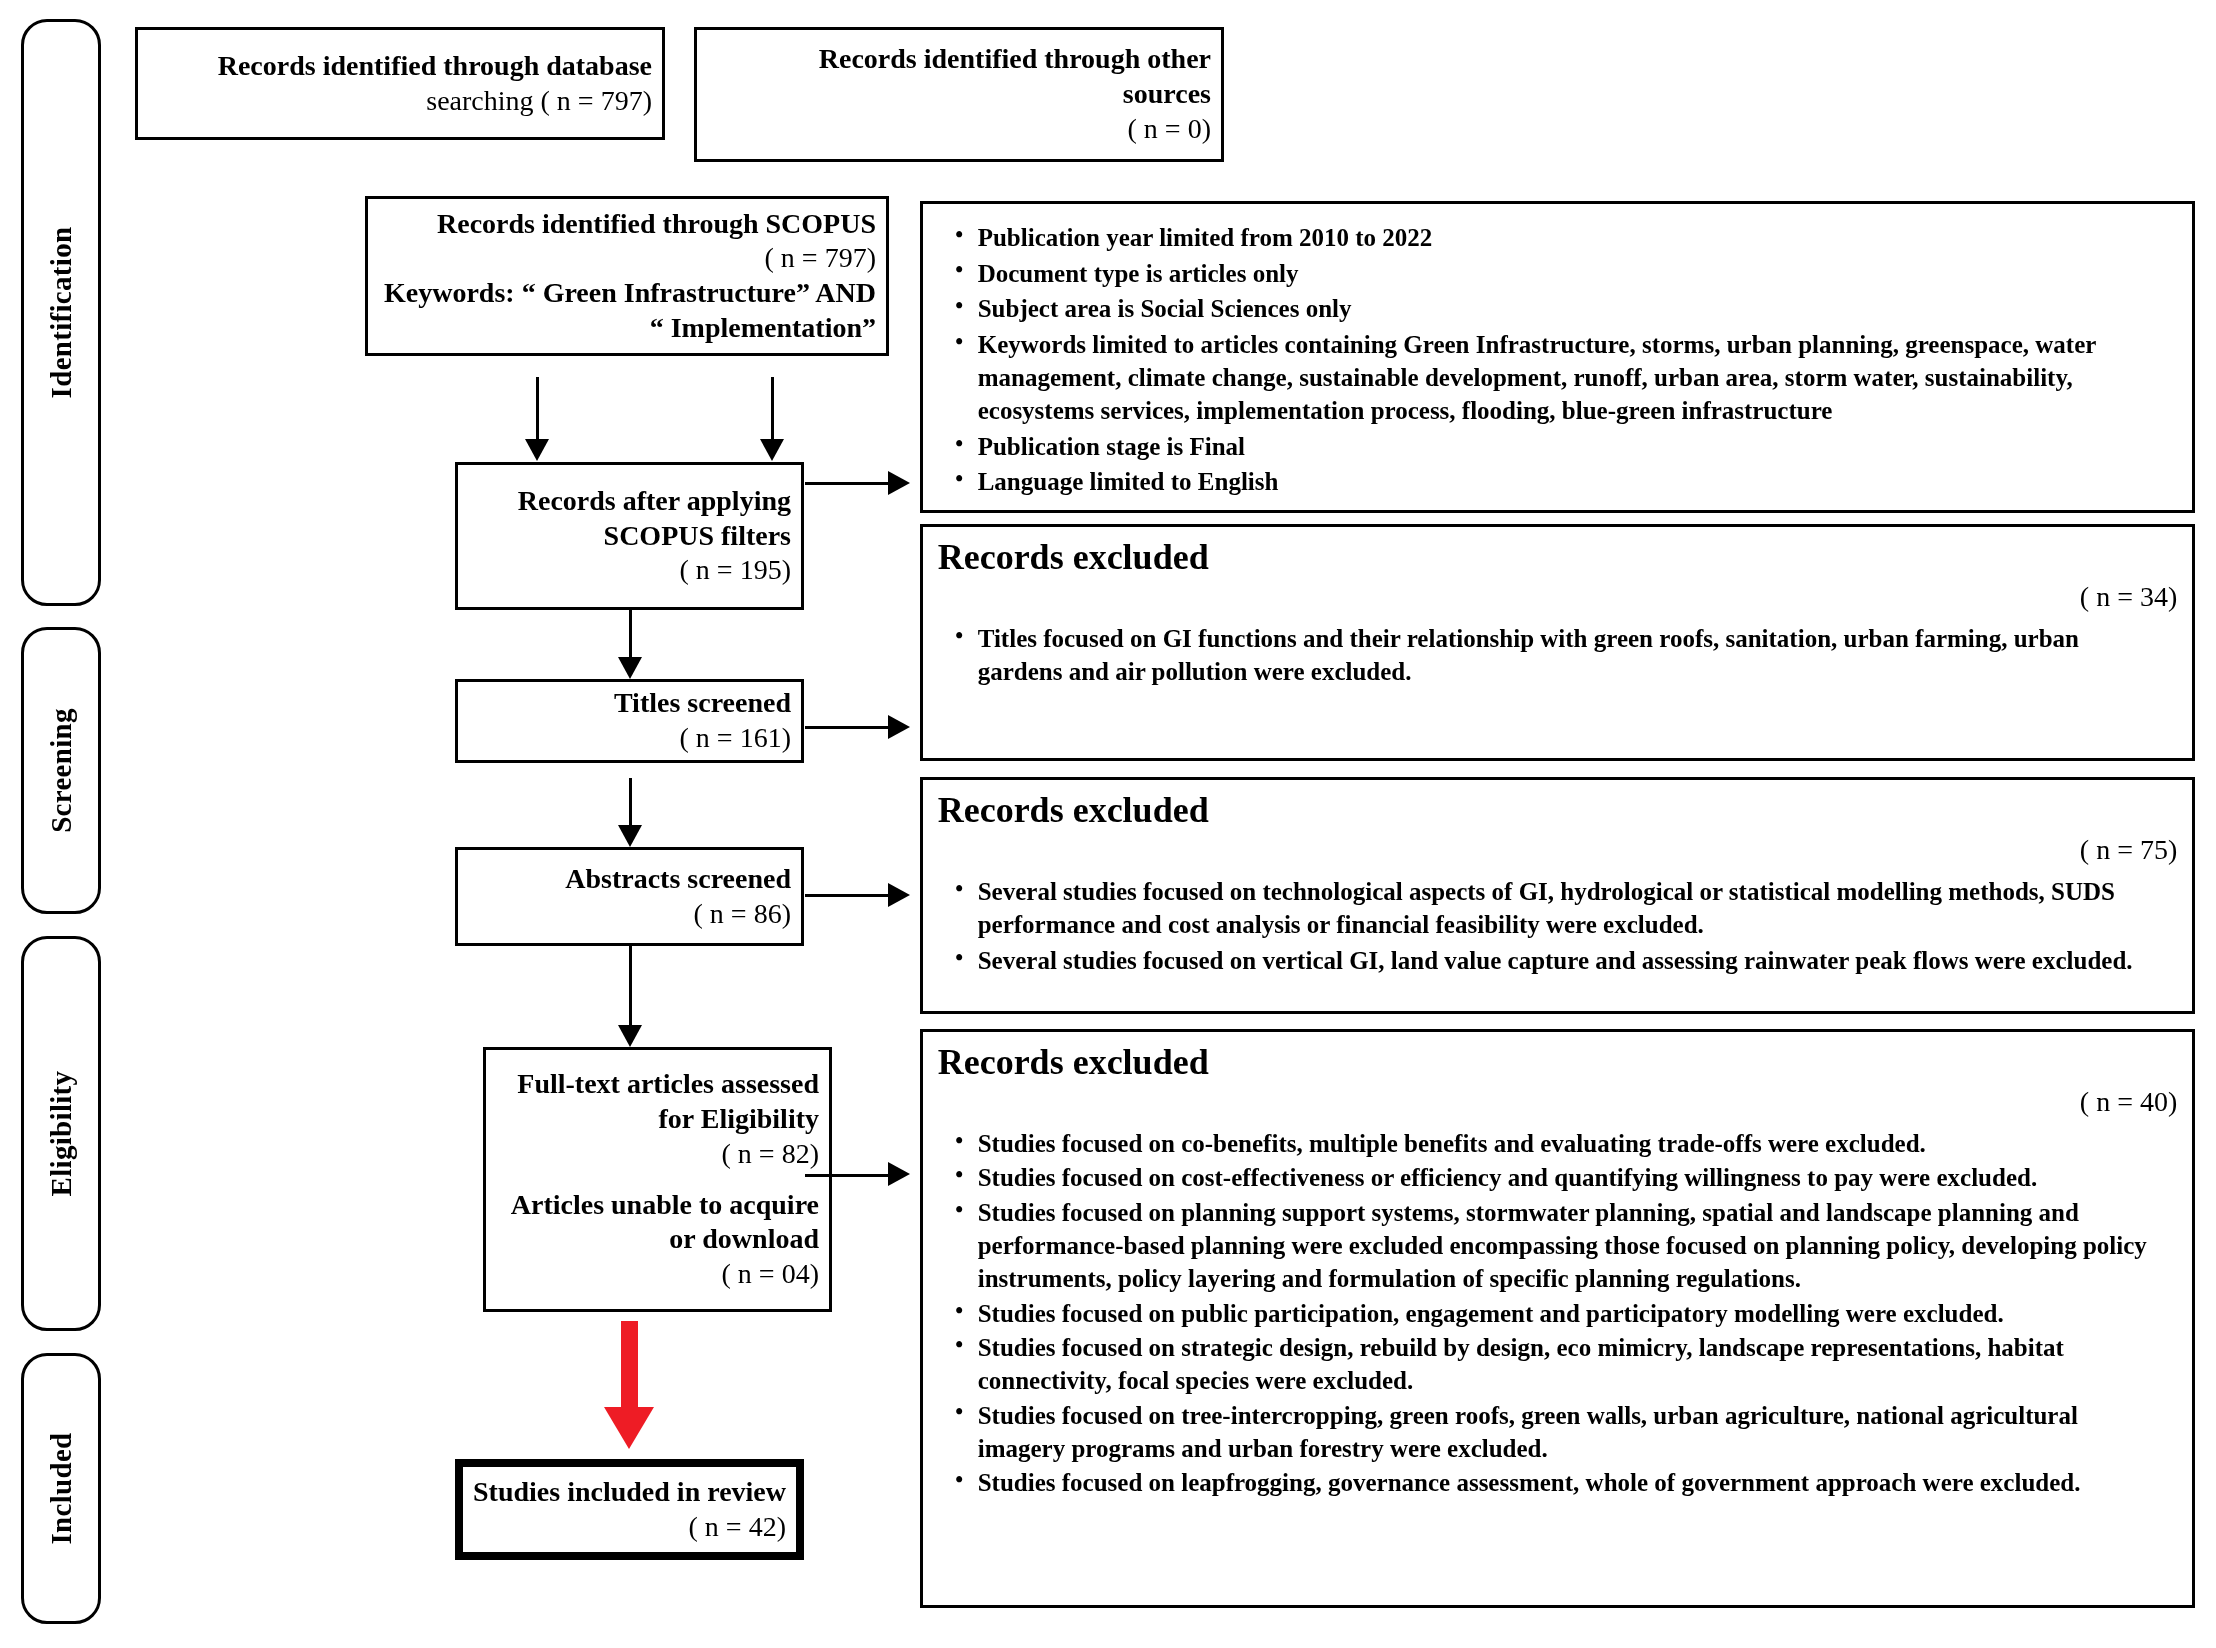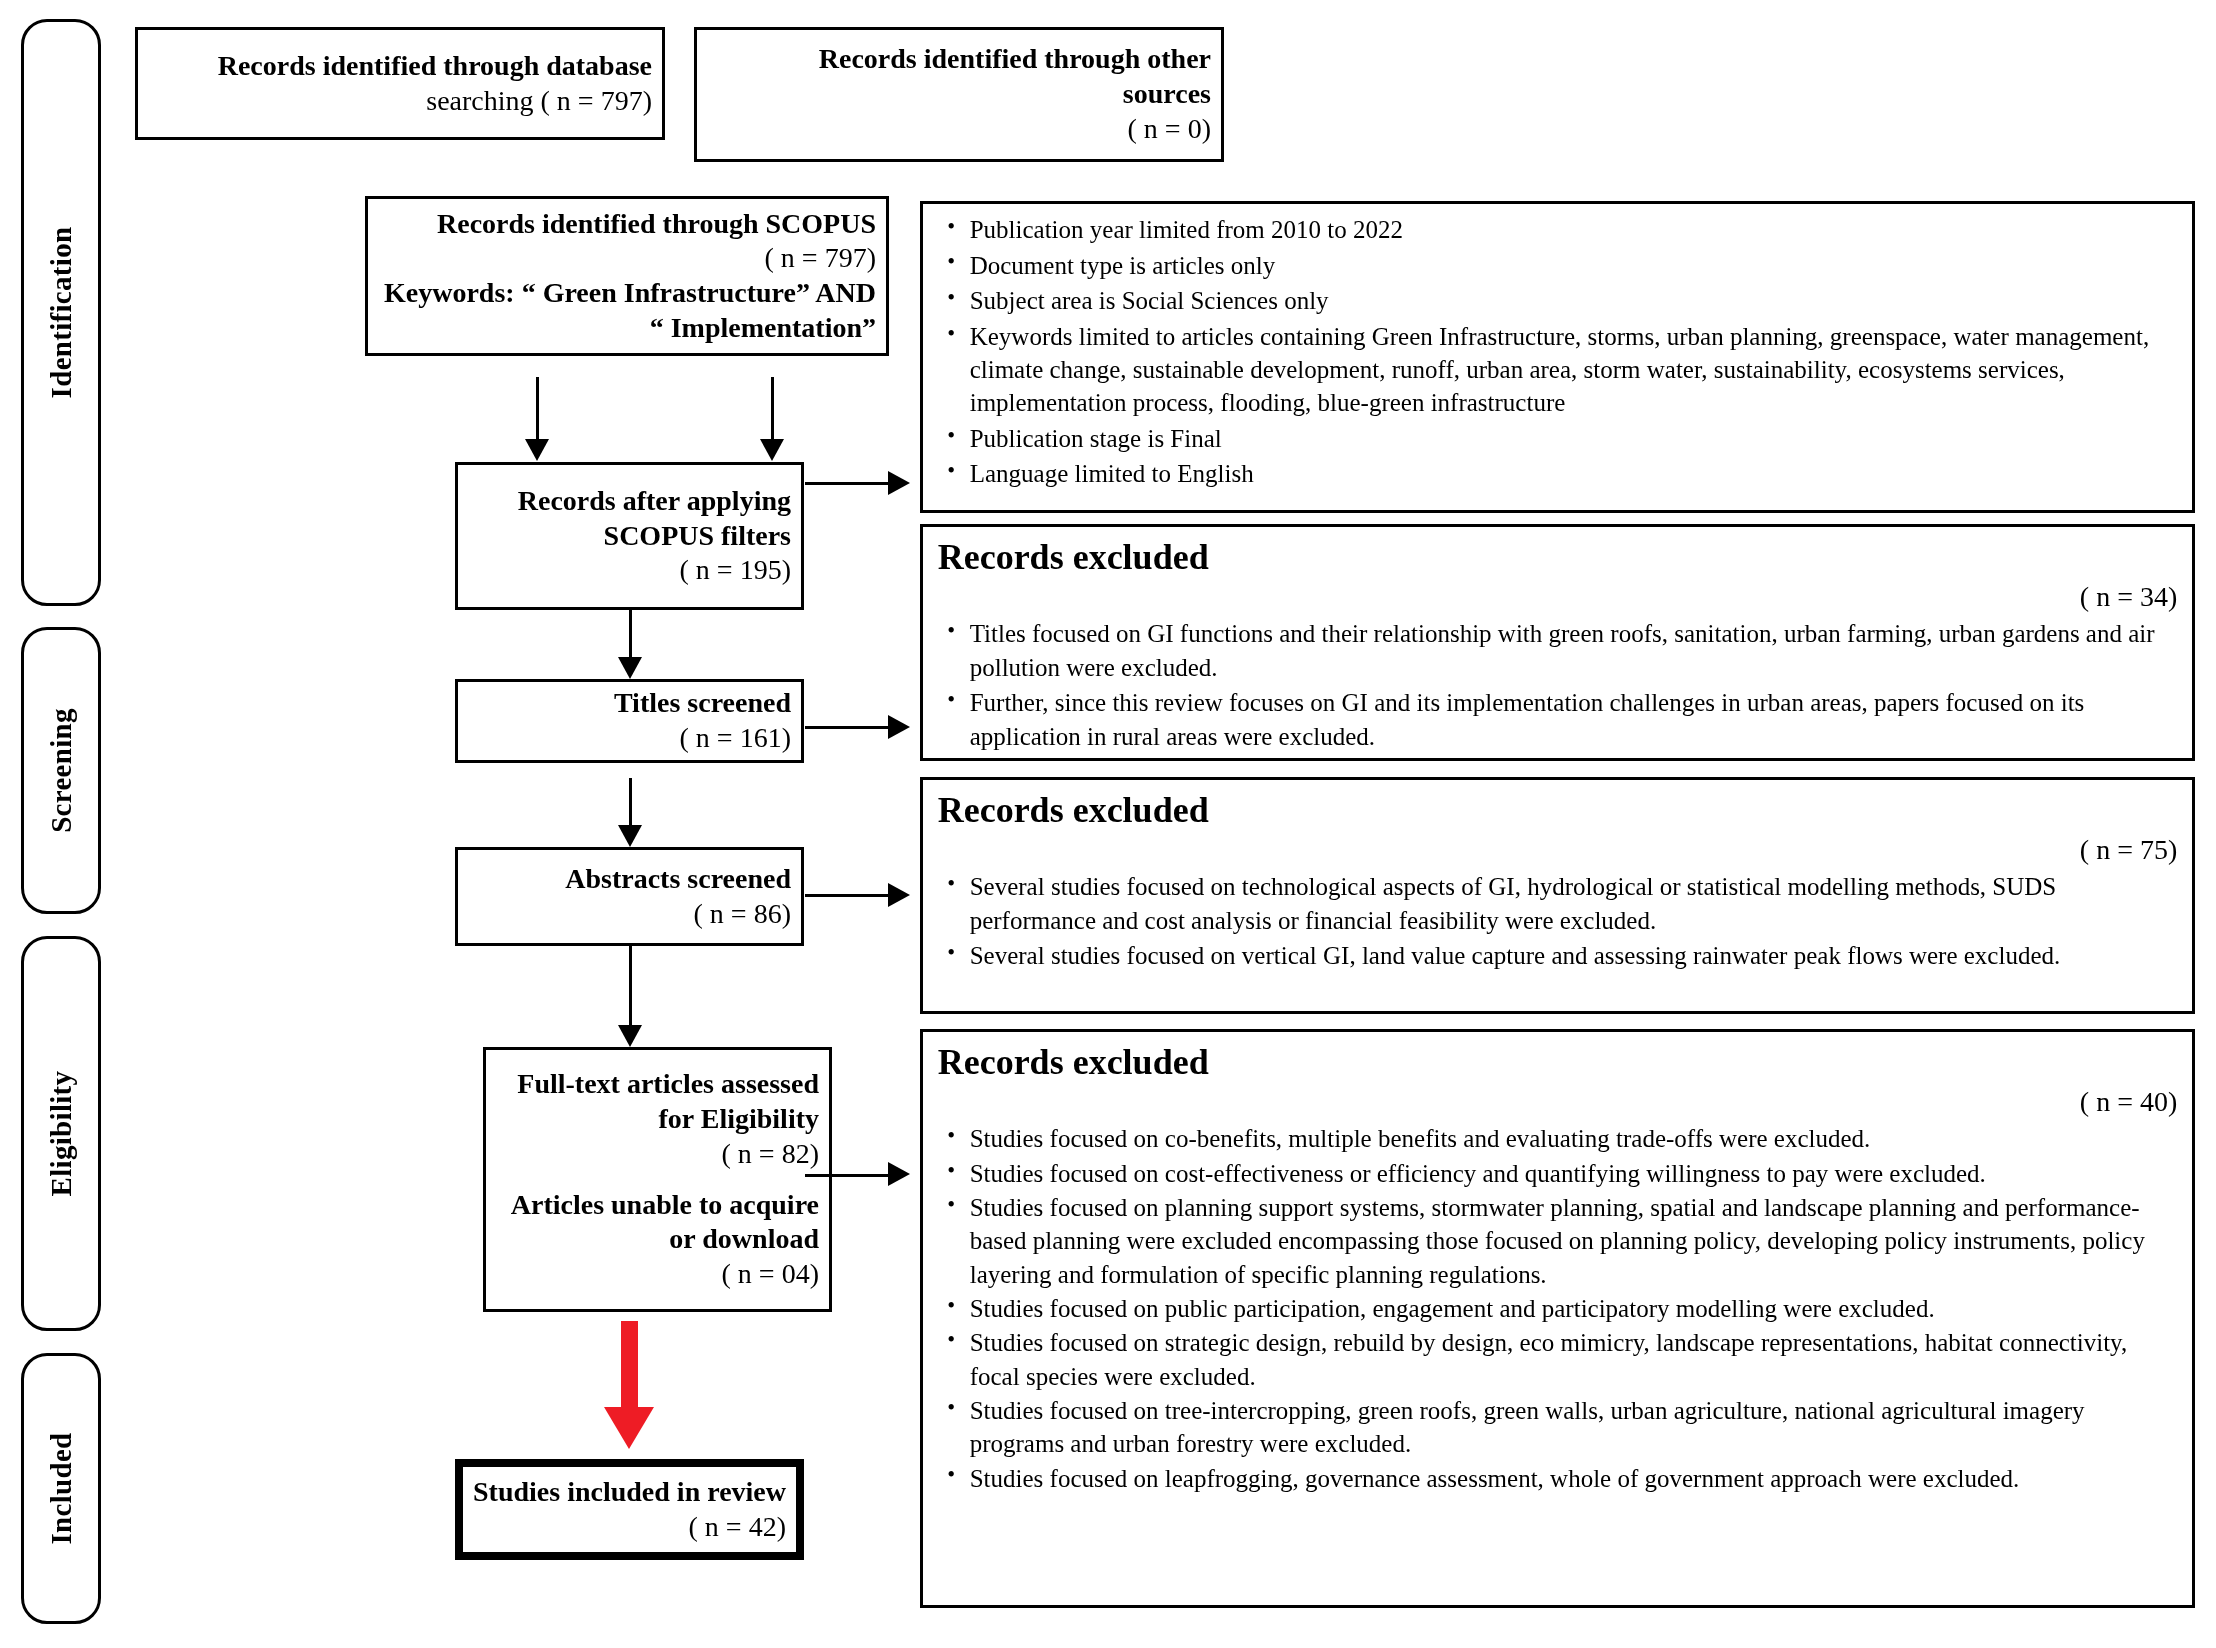--- a/index.html
+++ b/index.html
@@ -79,23 +79,24 @@
     line-height: 1.22;
   }
   .panel-count {
     text-align: right;
     font-weight: normal;
     font-size: 28px;
     line-height: 1.22;
     margin-bottom: 3.4px;
   }
   .panel ul {
-    margin: 0;
+    margin: 8px;
     padding: 0 0 0 32px;
     list-style: none;
+    font-weight: bold;
   }
   .panel li {
     position: relative;
     font-size: 25px;
     line-height: 1.33;
     margin: 0 0 2.3px 0;
     text-align: left;
   }
   .panel li::before {
     content: "\2022";
@@ -255,21 +256,20 @@
       <li>Publication stage is Final</li>
       <li>Language limited  to English</li>
     </ul>
   </div>
 
   <div class="panel" style="left:920px; top:524px; width:1275px; height:237px;">
     <div class="panel-title">Records excluded</div>
     <div class="panel-count">( n = 34)</div>
     <ul>
       <li>Titles  focused  on  GI  functions  and  their relationship with  green  roofs,  sanitation,  urban  farming,  urban gardens and air pollution were excluded.</li>
-      <li>Further, since this review focuses on GI and its implementation challenges in urban areas, papers focused on its application in rural areas were excluded.</li>
     </ul>
   </div>
 
   <div class="panel" style="left:920px; top:777px; width:1275px; height:237px;">
     <div class="panel-title">Records excluded</div>
     <div class="panel-count">( n = 75)</div>
     <ul>
       <li>Several studies focused on technological aspects of GI, hydrological or statistical  modelling methods, SUDS performance and cost analysis or financial feasibility were excluded.</li>
       <li>Several studies focused on vertical GI, land value capture and assessing rainwater peak flows were excluded.</li>
     </ul>

